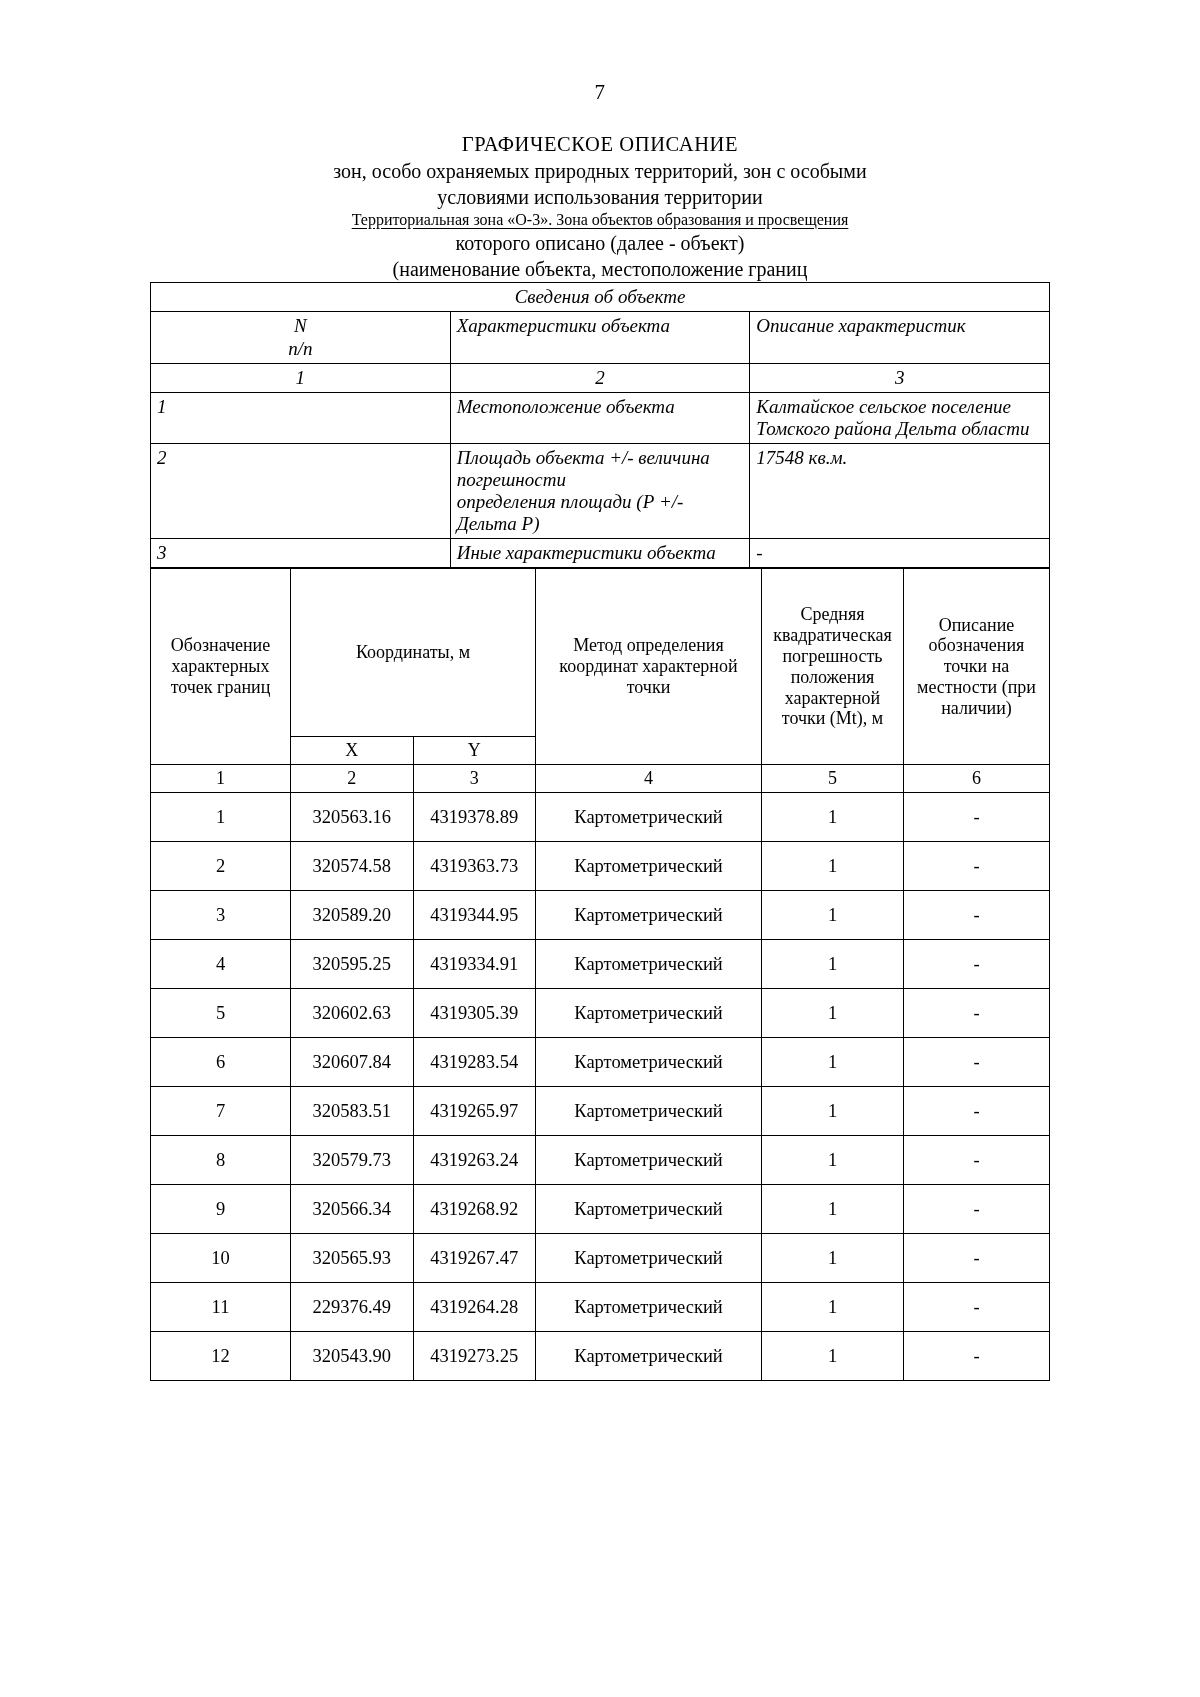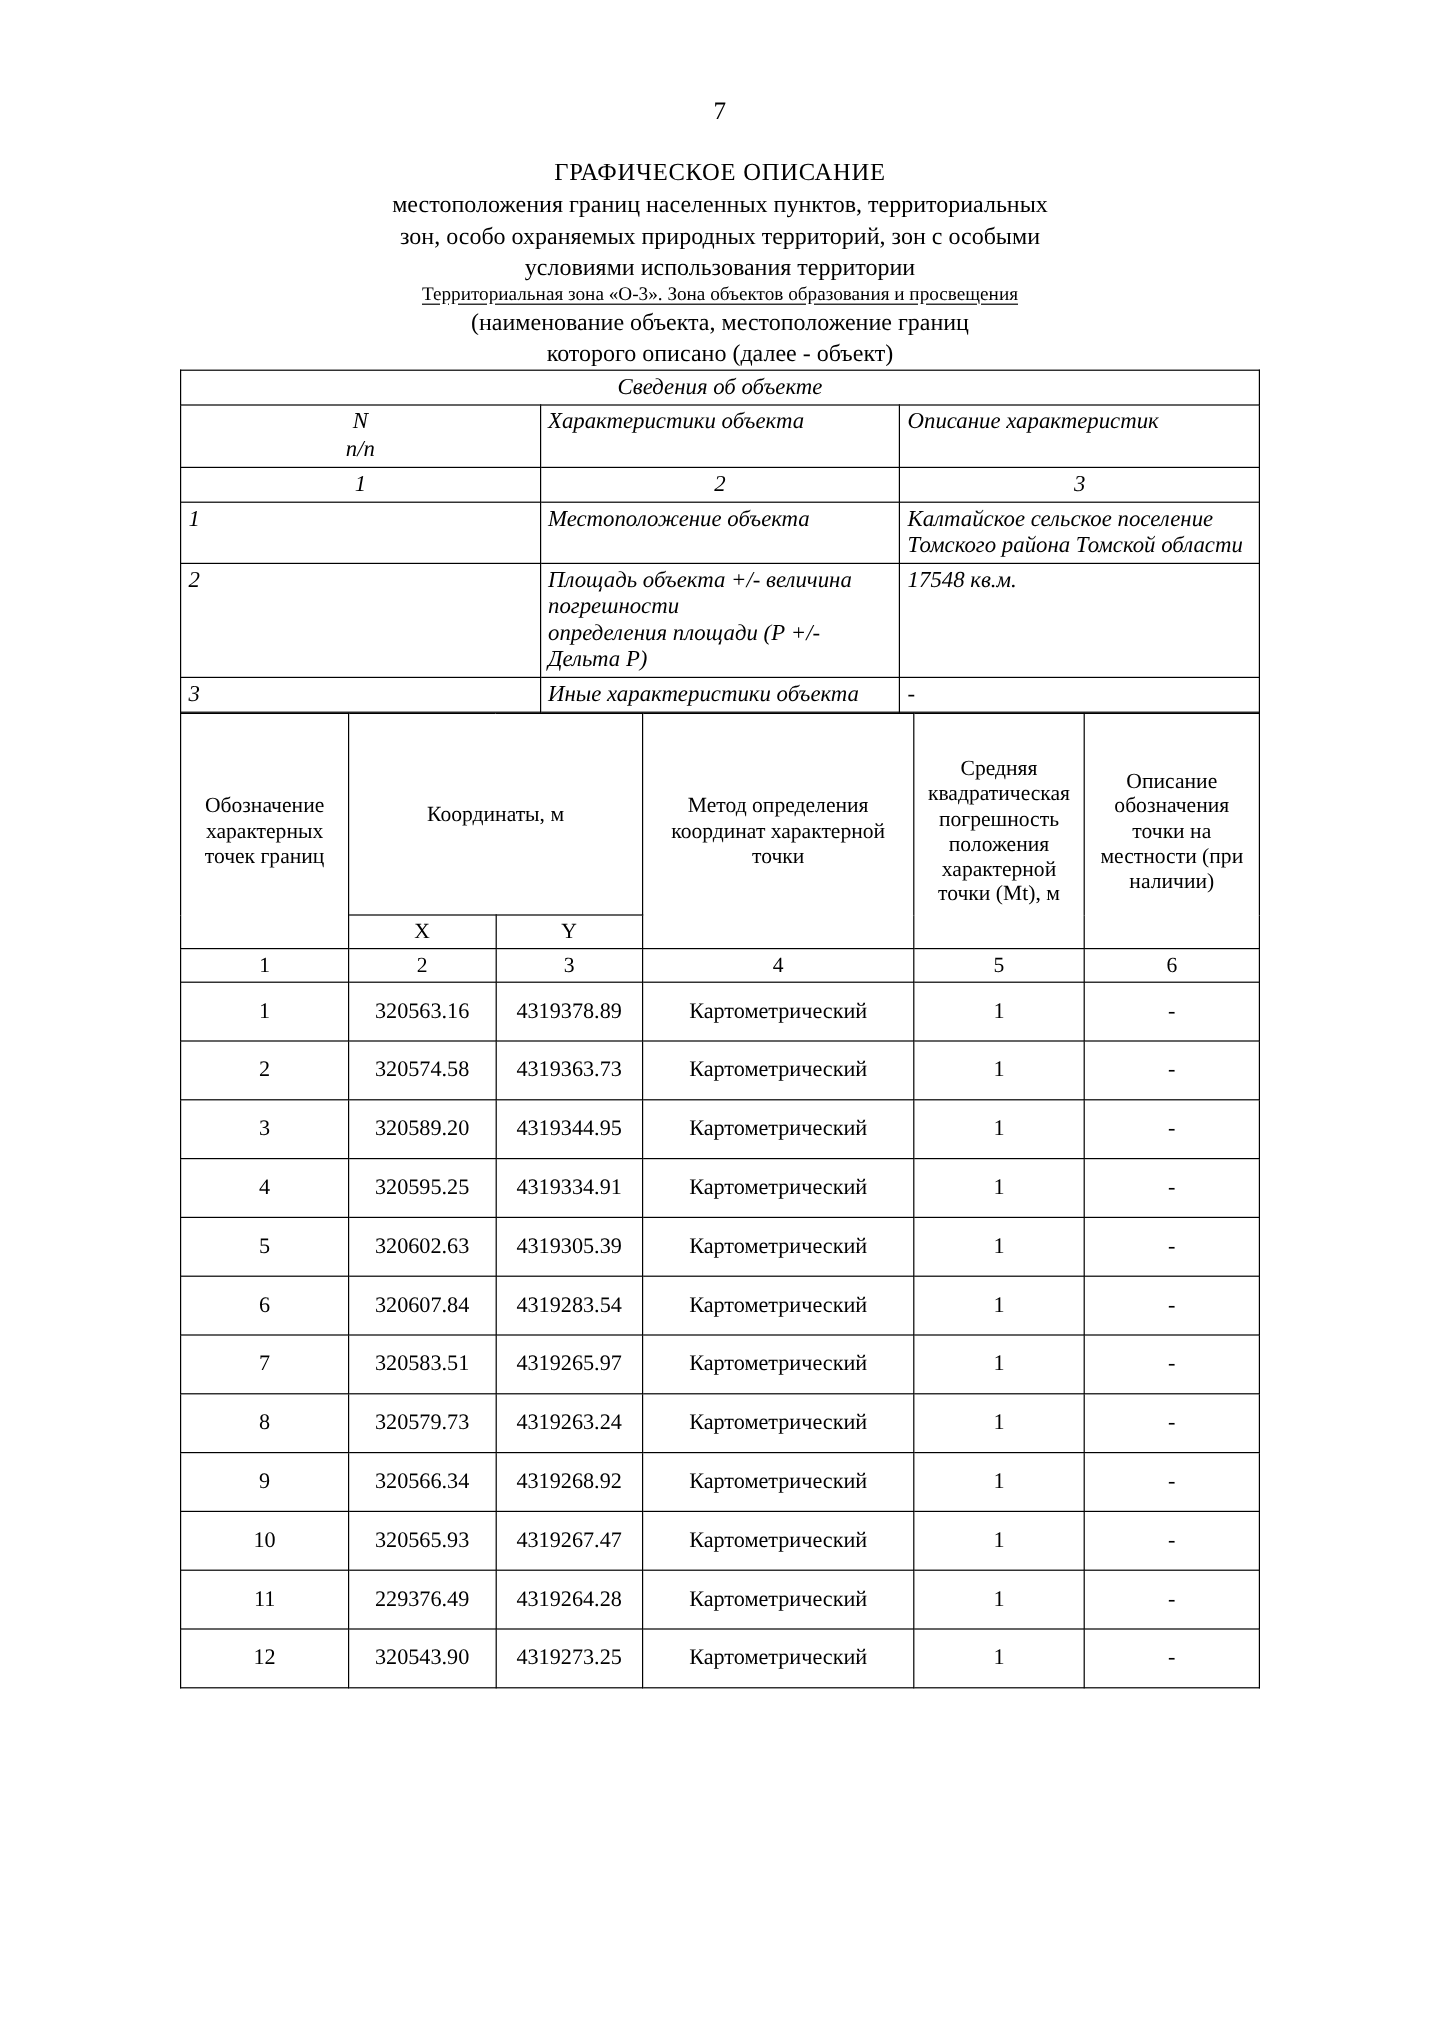--- a/index.html
+++ b/index.html
@@ -114,26 +114,25 @@
 </style>
 </head>
 <body>
 
 <div class="page">
 
   <div class="page-number">7</div>
 
   <div class="title-block">
     <div class="title-main">ГРАФИЧЕСКОЕ ОПИСАНИЕ</div>
-    <div class="title-sub">местоположения границ населенных пунктов, территориальных</div>
     <div class="title-sub">зон, особо охраняемых природных территорий, зон с особыми</div>
     <div class="title-sub">условиями использования территории</div>
     <div class="title-underlined">Территориальная зона «О-3». Зона объектов образования и просвещения</div>
+    <div class="title-sub">которого описано (далее - объект)</div>
     <div class="title-sub">(наименование объекта, местоположение границ</div>
-    <div class="title-sub">которого описано (далее - объект)</div>
   </div>
 
 
   <table class="doc">
     <tbody>
       <tr>
         <td class="banner" colspan="3">Сведения об объекте</td>
       </tr>
       <tr>
         <td class="s1-c1 cell-np">
@@ -146,21 +145,21 @@
       <tr class="numrow">
         <td>1</td>
         <td>2</td>
         <td>3</td>
       </tr>
       <tr>
         <td class="ctr">1</td>
         <td class="lft">Местоположение объекта</td>
         <td class="lft">
           <div>Калтайское сельское поселение</div>
-          <div>Томского района Томской области</div>
+          <div>Томского района Дельта области</div>
         </td>
       </tr>
       <tr>
         <td class="ctr">2</td>
         <td class="lft">
           <div>Площадь объекта +/- величина погрешности</div>
           <div>определения площади (Р +/- Дельта Р)</div>
         </td>
         <td class="lft">17548 кв.м.</td>
       </tr>

